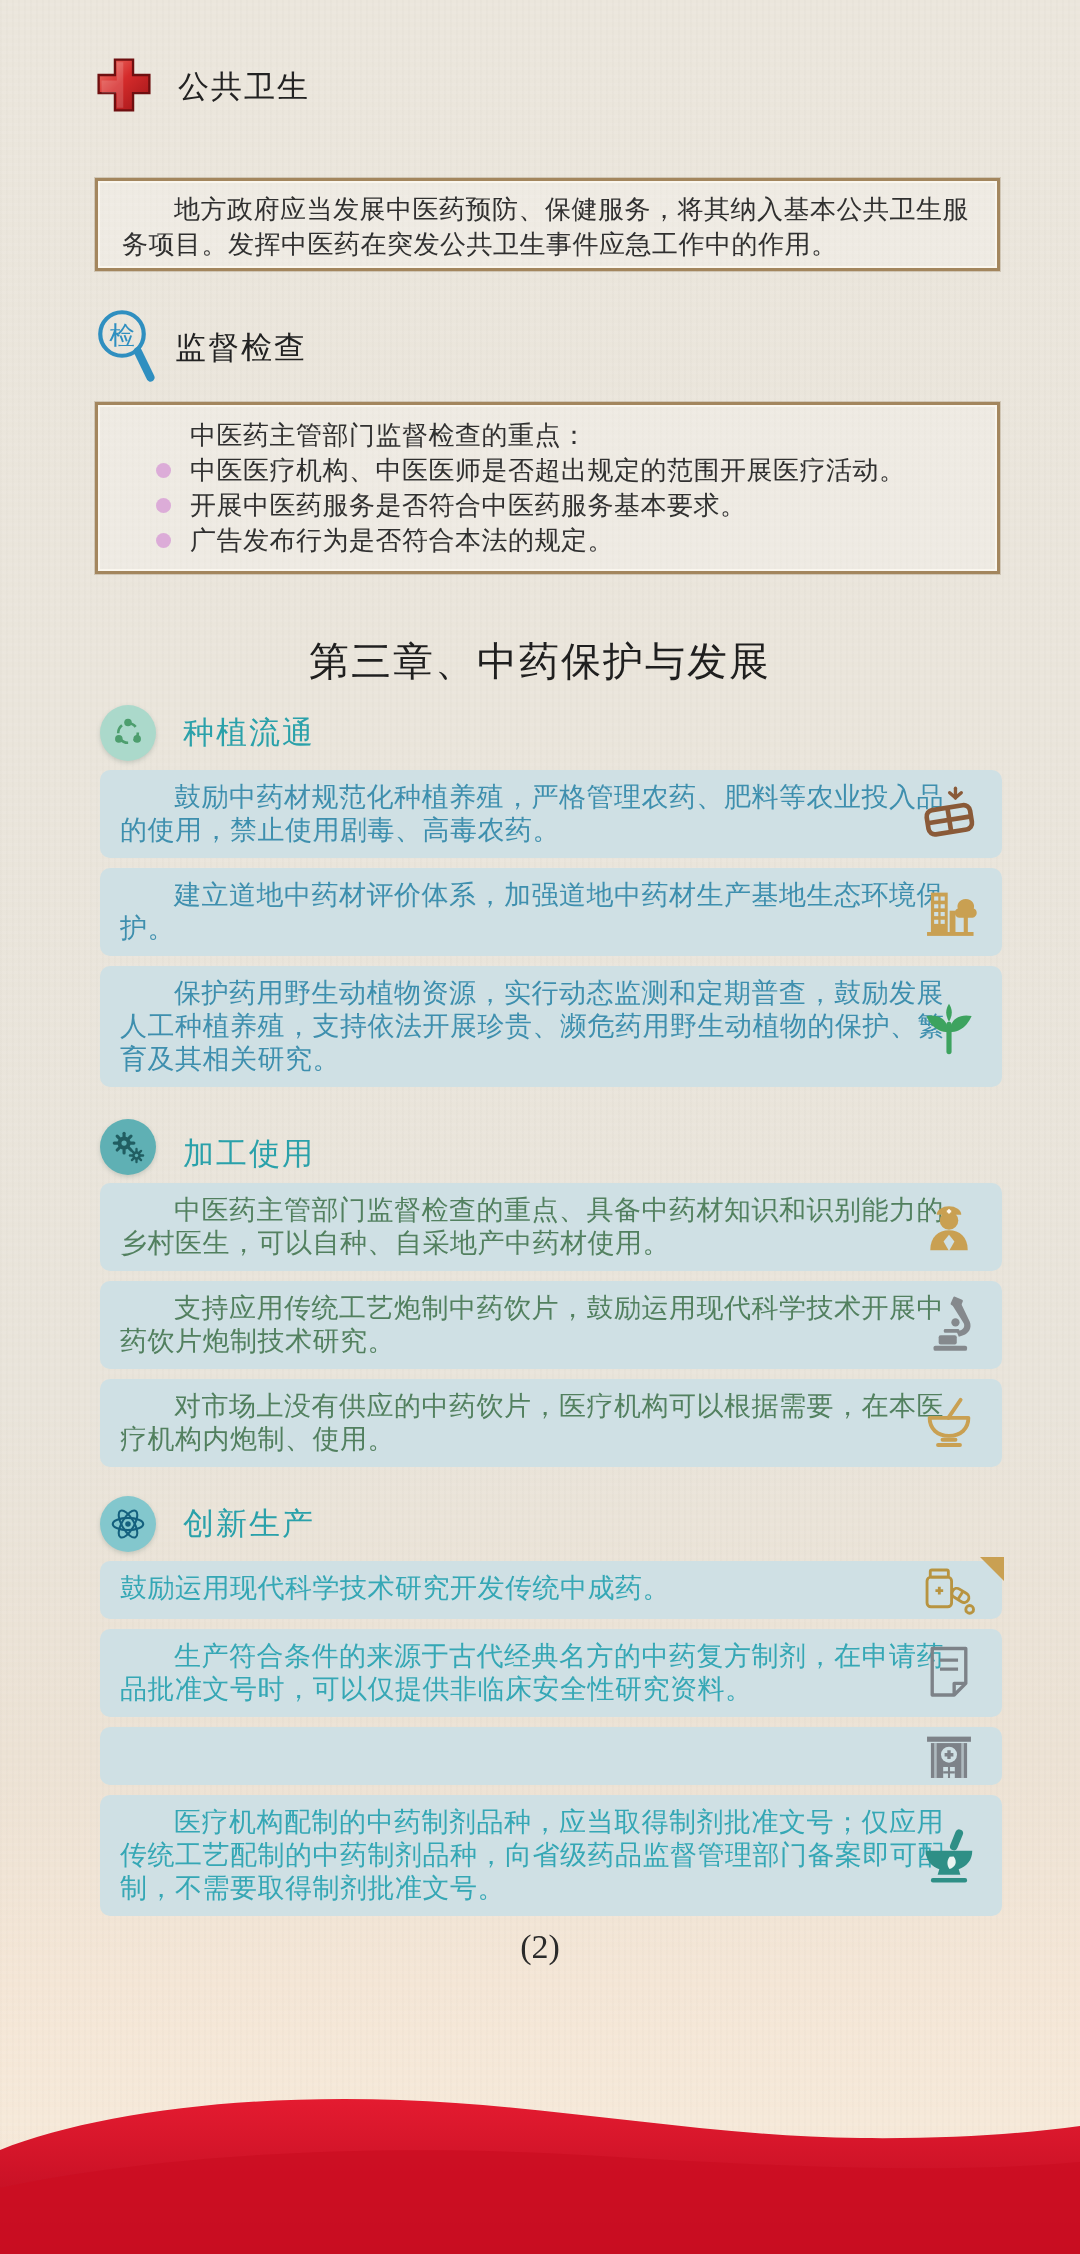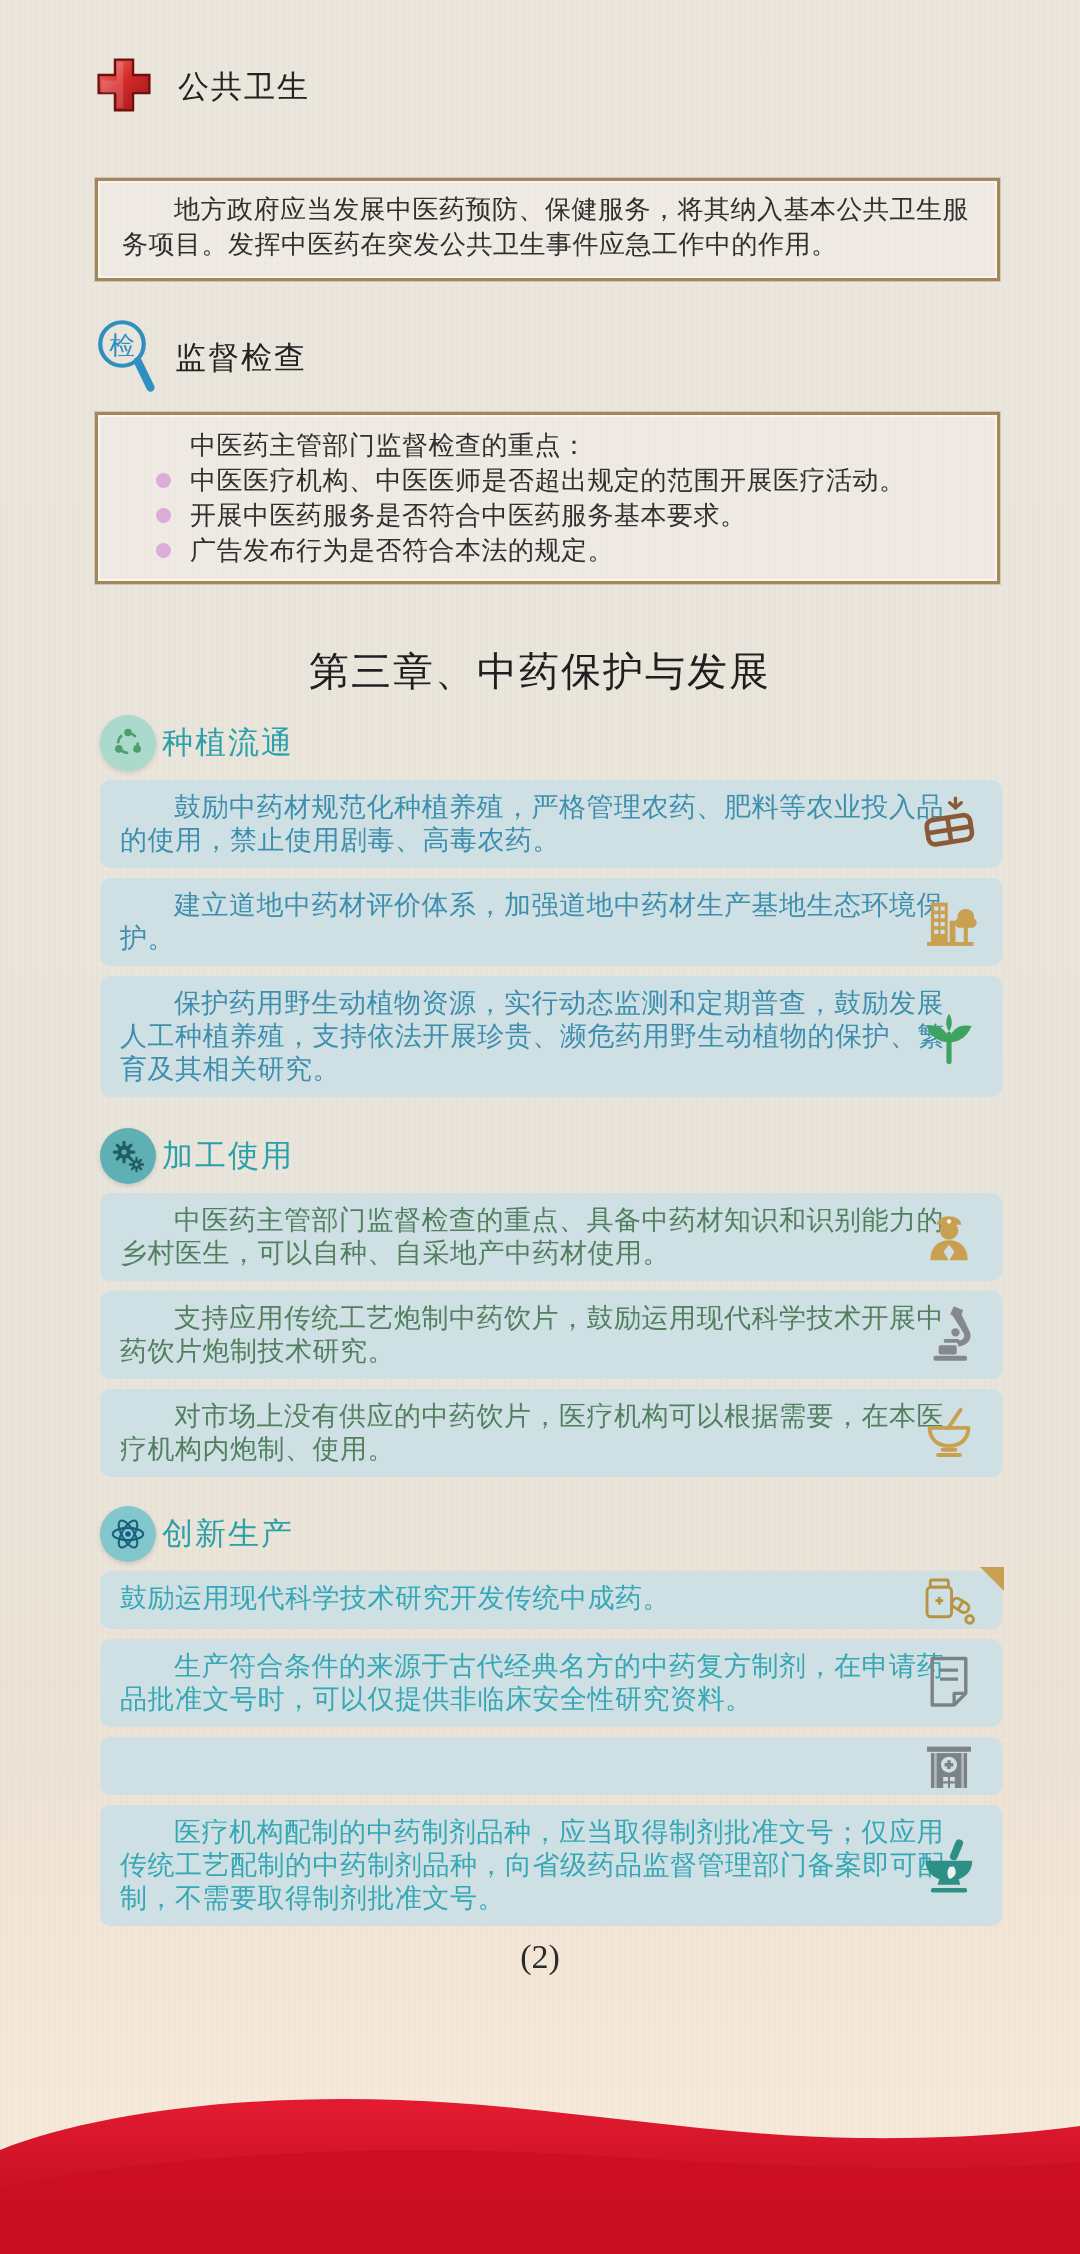--- a/index.html
+++ b/index.html
@@ -26,40 +26,40 @@
 
   
   .frame-box{
     margin:0 80px 0 95px; width:905px;
     border:3px solid var(--frame-border-tan,#a3865e);
     box-shadow: inset 0 0 0 2px rgba(252,248,240,.85), 0 0 0 1px rgba(120,90,50,.22);
     background:rgba(255,255,255,.22);
     color:var(--body-text,#303030);
     font-size:26px; line-height:35px; letter-spacing:.5px;
   }
-  .frame-box.first{ margin-top:56px; padding:11px 18px 16px 24px; }
+  .frame-box.first{ margin-top:56px; padding:11px 18px 6px 24px; }
   .frame-box.first p{ text-indent:2em; }
   .frame-box.supervision{ margin-top:13px; padding:13px 18px 13px 92px; }
   .frame-box.supervision ul{ list-style:none; }
   .frame-box.supervision li{ position:relative; }
   .frame-box.supervision li::before{
     content:""; position:absolute; left:-34px; top:10px; width:15px; height:15px;
     border-radius:50%; background:var(--bullet-pink,#dcacd8);
   }
 
   
   .chapter-title{
     margin-top:60px; text-align:center; font-size:40px; font-weight:500;
     color:var(--chapter-title-color,#1f1f1f); letter-spacing:2px; height:52px;
   }
 
   
-  .sec-hdr{ display:flex; align-items:center; gap:6px; margin:0 0 0 100px; height:58px; }
+  .sec-hdr{ display:flex; align-items:center; gap:27px; margin:0 0 0 100px; height:58px; }
   .sec-hdr.planting{ margin-top:18px; }
-  .sec-hdr.processing{ margin-top:30px; }
+  .sec-hdr.processing{ margin-top:30px;align-items:flex-end; }
   .sec-hdr.innovation{ margin-top:28px; }
   .sec-circle{ width:56px; height:56px; border-radius:50%; display:flex; align-items:center; justify-content:center;
     box-shadow:0 2px 4px rgba(90,120,110,.25); }
   .sec-circle.planting{ background:#abd9cb; }
   .sec-circle.processing{ background:#5fb0b4; }
   .sec-circle.innovation{ background:#83c7cd; }
   .sec-label{ font-size:31px; color:var(--section-label-teal,#2aa1aa); letter-spacing:2px; }
 
   .law-box{
     position:relative; margin:10px 78px 0 100px; width:902px; min-height:58px;

